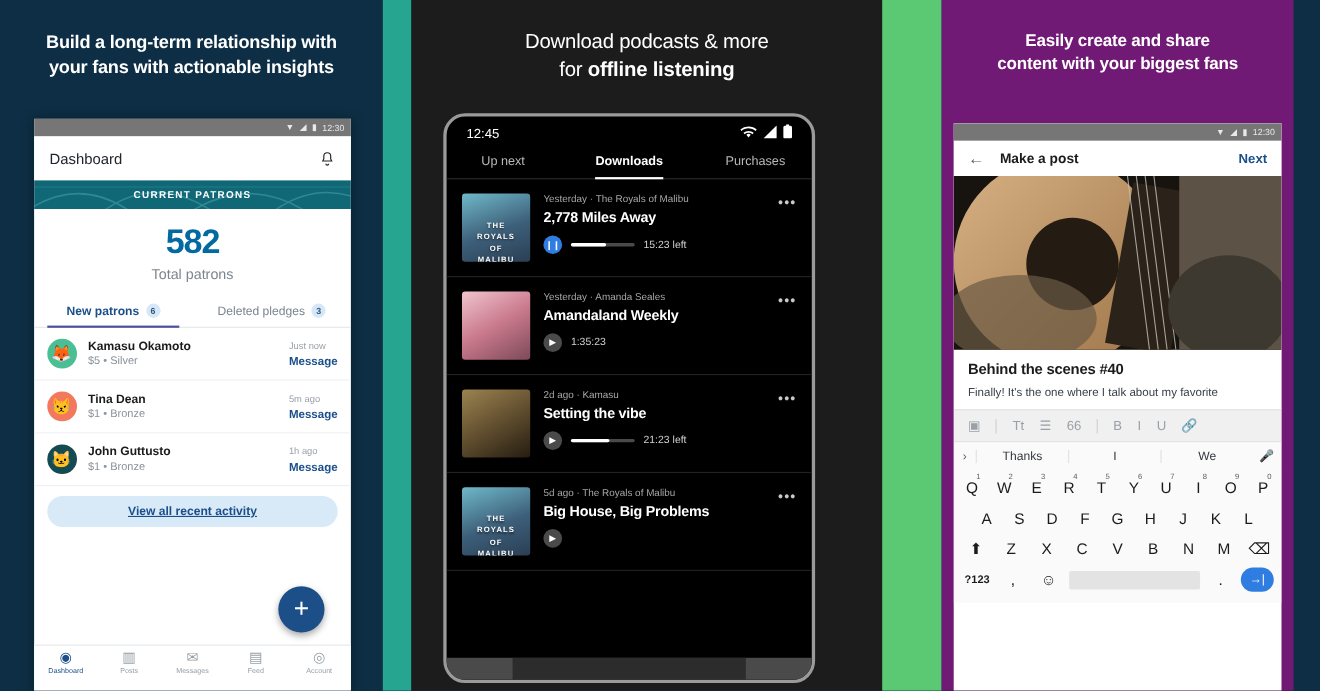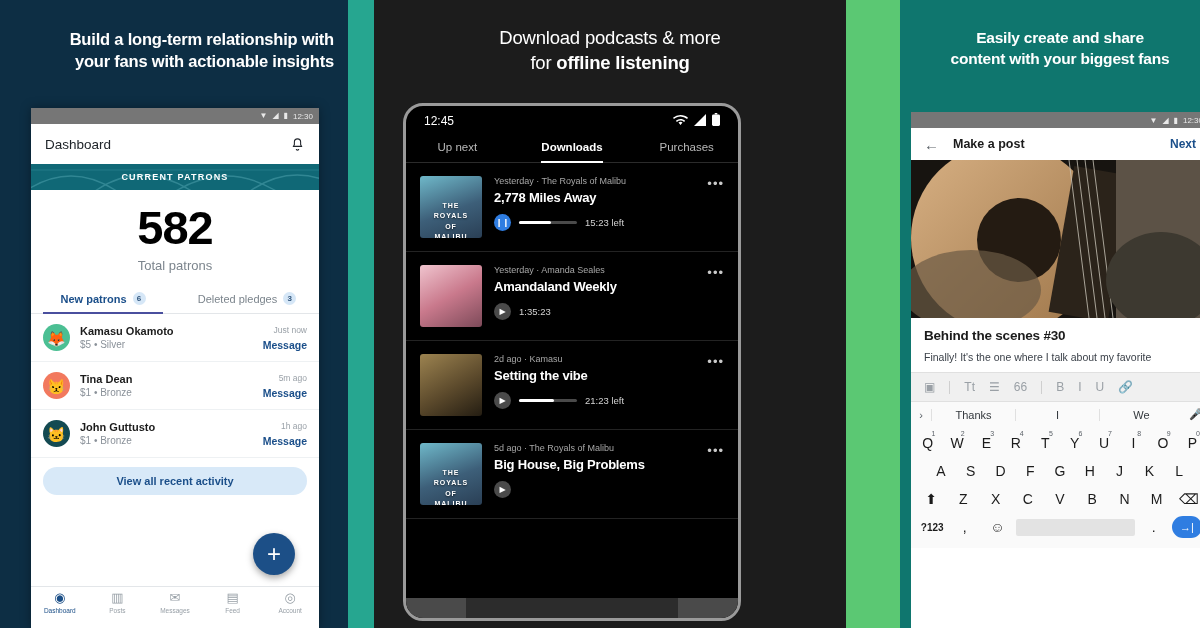--- a/index.html
+++ b/index.html
@@ -8,30 +8,30 @@
     font-family: "Liberation Sans", sans-serif;
     background: #0d2e44;
     position: relative;
   }
   .stage { position: relative; width: 1200px; height: 628px; display: flex; }
 
   
   .panel { position: relative; height: 628px; overflow: hidden; flex: none; }
   .panel-a { width: 348px; background: #0d2e44; }
   .div-teal { width: 26px; background: #26a690; }
-  .panel-b { width: 472px; background: #1c1c1c; }
+  .panel-b { width: 428px; background: #1c1c1c; }
   .div-green { width: 54px; background: #5bc873; }
-  .panel-c { width: 320px; background: #0f766e; }
+  .panel-c { width: 320px; background: #701a75; }
 
   
   .headline {
     text-align: center; color: #fff; font-weight: bold;
     line-height: 1.35; letter-spacing: -0.2px;
   }
-  .panel-a .headline { font-size: 16.5px; padding: 28px 14px 0; text-align: right; }
+  .panel-a .headline { font-size: 16.5px; padding: 28px 14px 0; }
   .panel-b .headline { font-size: 18.5px; padding: 26px 26px 0; font-weight: 400; }
   .panel-b .headline b { font-weight: bold; }
   .panel-c .headline { font-size: 15.5px; padding: 28px 12px 0; }
 
   
   .phoneA {
     position: absolute; left: 31px; top: 108px; width: 288px; height: 520px;
     background: #fff; overflow: hidden; box-shadow: 0 0 10px rgba(0,0,0,.35);
   }
   .sbA {
@@ -48,21 +48,21 @@
   .bell { width: 15px; height: 15px; }
   .bannerA {
     height: 26px; background: #106876; color: #fff; font-size: 9px;
     font-weight: bold; letter-spacing: 1.2px;
     display: flex; align-items: center; justify-content: center;
     position: relative; overflow: hidden;
   }
   .bannerA svg { position: absolute; inset: 0; opacity: .35; }
   .bannerA span { position: relative; }
   .countWrap { text-align: center; padding: 14px 0 10px; }
-  .bigNum { font-size: 47px; font-weight: bold; color: #000000; line-height: 1; letter-spacing: -1px; }
+  .bigNum { font-size: 31px; font-weight: bold; color: #0369a1; line-height: 1; letter-spacing: -1px; }
   .subNum { font-size: 13px; color: #7c858d; margin-top: 7px; }
   .tabsA { display: flex; border-bottom: 1px solid #e3e6e9; }
   .tabA {
     flex: 1; text-align: left; padding: 9px 0 8px; font-size: 11px;
     color: #7b848c; display: flex; align-items: center; justify-content: center; gap: 6px;
     position: relative;
   }
   .tabA.on { color: #1b4f8a; font-weight: bold; }
   .tabA.on:after {
     content: ""; position: absolute; left: 8%; right: 8%; bottom: -1px;
@@ -78,26 +78,26 @@
     border-bottom: 1px solid #eef1f3;
   }
   .av { width: 27px; height: 27px; border-radius: 50%; flex: none; position: relative; }
   .av .face {
     position: absolute; left: 50%; top: 50%; transform: translate(-50%,-50%);
     font-size: 15px; line-height: 1;
   }
   .pinfo { flex: 1; min-width: 0; }
   .pname { font-size: 11px; font-weight: bold; color: #1b1b1b; }
   .ptier { font-size: 10px; color: #8a9199; margin-top: 2px; }
-  .pright { text-align: right; flex: none; }
+  .pright { flex: none; }
   .ptime { font-size: 8.5px; color: #9aa1a8; }
   .pmsg { font-size: 10.5px; color: #1b4f8a; font-weight: bold; margin-top: 4px; }
   .viewall {
     margin: 9px 12px; background: #d8e9f8; color: #1b4f8a; border-radius: 16px;
-    text-align: center; padding: 8px 0; font-size: 11px; font-weight: bold;
+    text-align: center; padding: 8px 0; font-size: 11px; font-weight: bold; text-decoration: underline;
   }
   .promo { margin: 0 12px; border: 1px solid #e3e6e9; border-radius: 4px; padding: 9px 10px 14px; position: relative; }
   .promoT { font-size: 10.5px; font-weight: bold; color: #1b1b1b; }
   .promoS { font-size: 9.5px; color: #7c858d; margin-top: 5px; line-height: 1.3; }
   .promoImg { position: absolute; right: 10px; top: 26px; width: 56px; height: 30px; background: #106876; }
   .fab {
     position: absolute; right: 24px; top: 425px; width: 42px; height: 42px;
     border-radius: 50%; background: #1c4f87; box-shadow: 0 3px 7px rgba(0,0,0,.35);
     display: flex; align-items: center; justify-content: center; color: #fff; font-size: 24px; font-weight: 300;
   }
@@ -491,21 +491,21 @@
             <line x1="174" y1="0" x2="194" y2="158"></line>
               <line x1="182" y1="0" x2="202" y2="158"></line>
           </g>
           <rect x="205" y="0" width="93" height="158" fill="#5c5246"></rect>
           <ellipse cx="250" cy="120" rx="55" ry="48" fill="#3d3930"></ellipse>
           <ellipse cx="60" cy="130" rx="70" ry="40" fill="#6b5a44" opacity=".7"></ellipse>
         </svg>
       </div>
 
       <div class="postBody">
-        <div class="postTtl">Behind the scenes #30</div>
+        <div class="postTtl">Behind the scenes #40</div>
         <div class="postTxt">Finally! It's the one where I talk about my favorite</div>
       </div>
 
       <div class="etoolbar">
         <span>▣</span>
         <span class="sep"></span>
         <span>Tt</span>
         <span>☰</span>
         <span>66</span>
         <span class="sep"></span>

